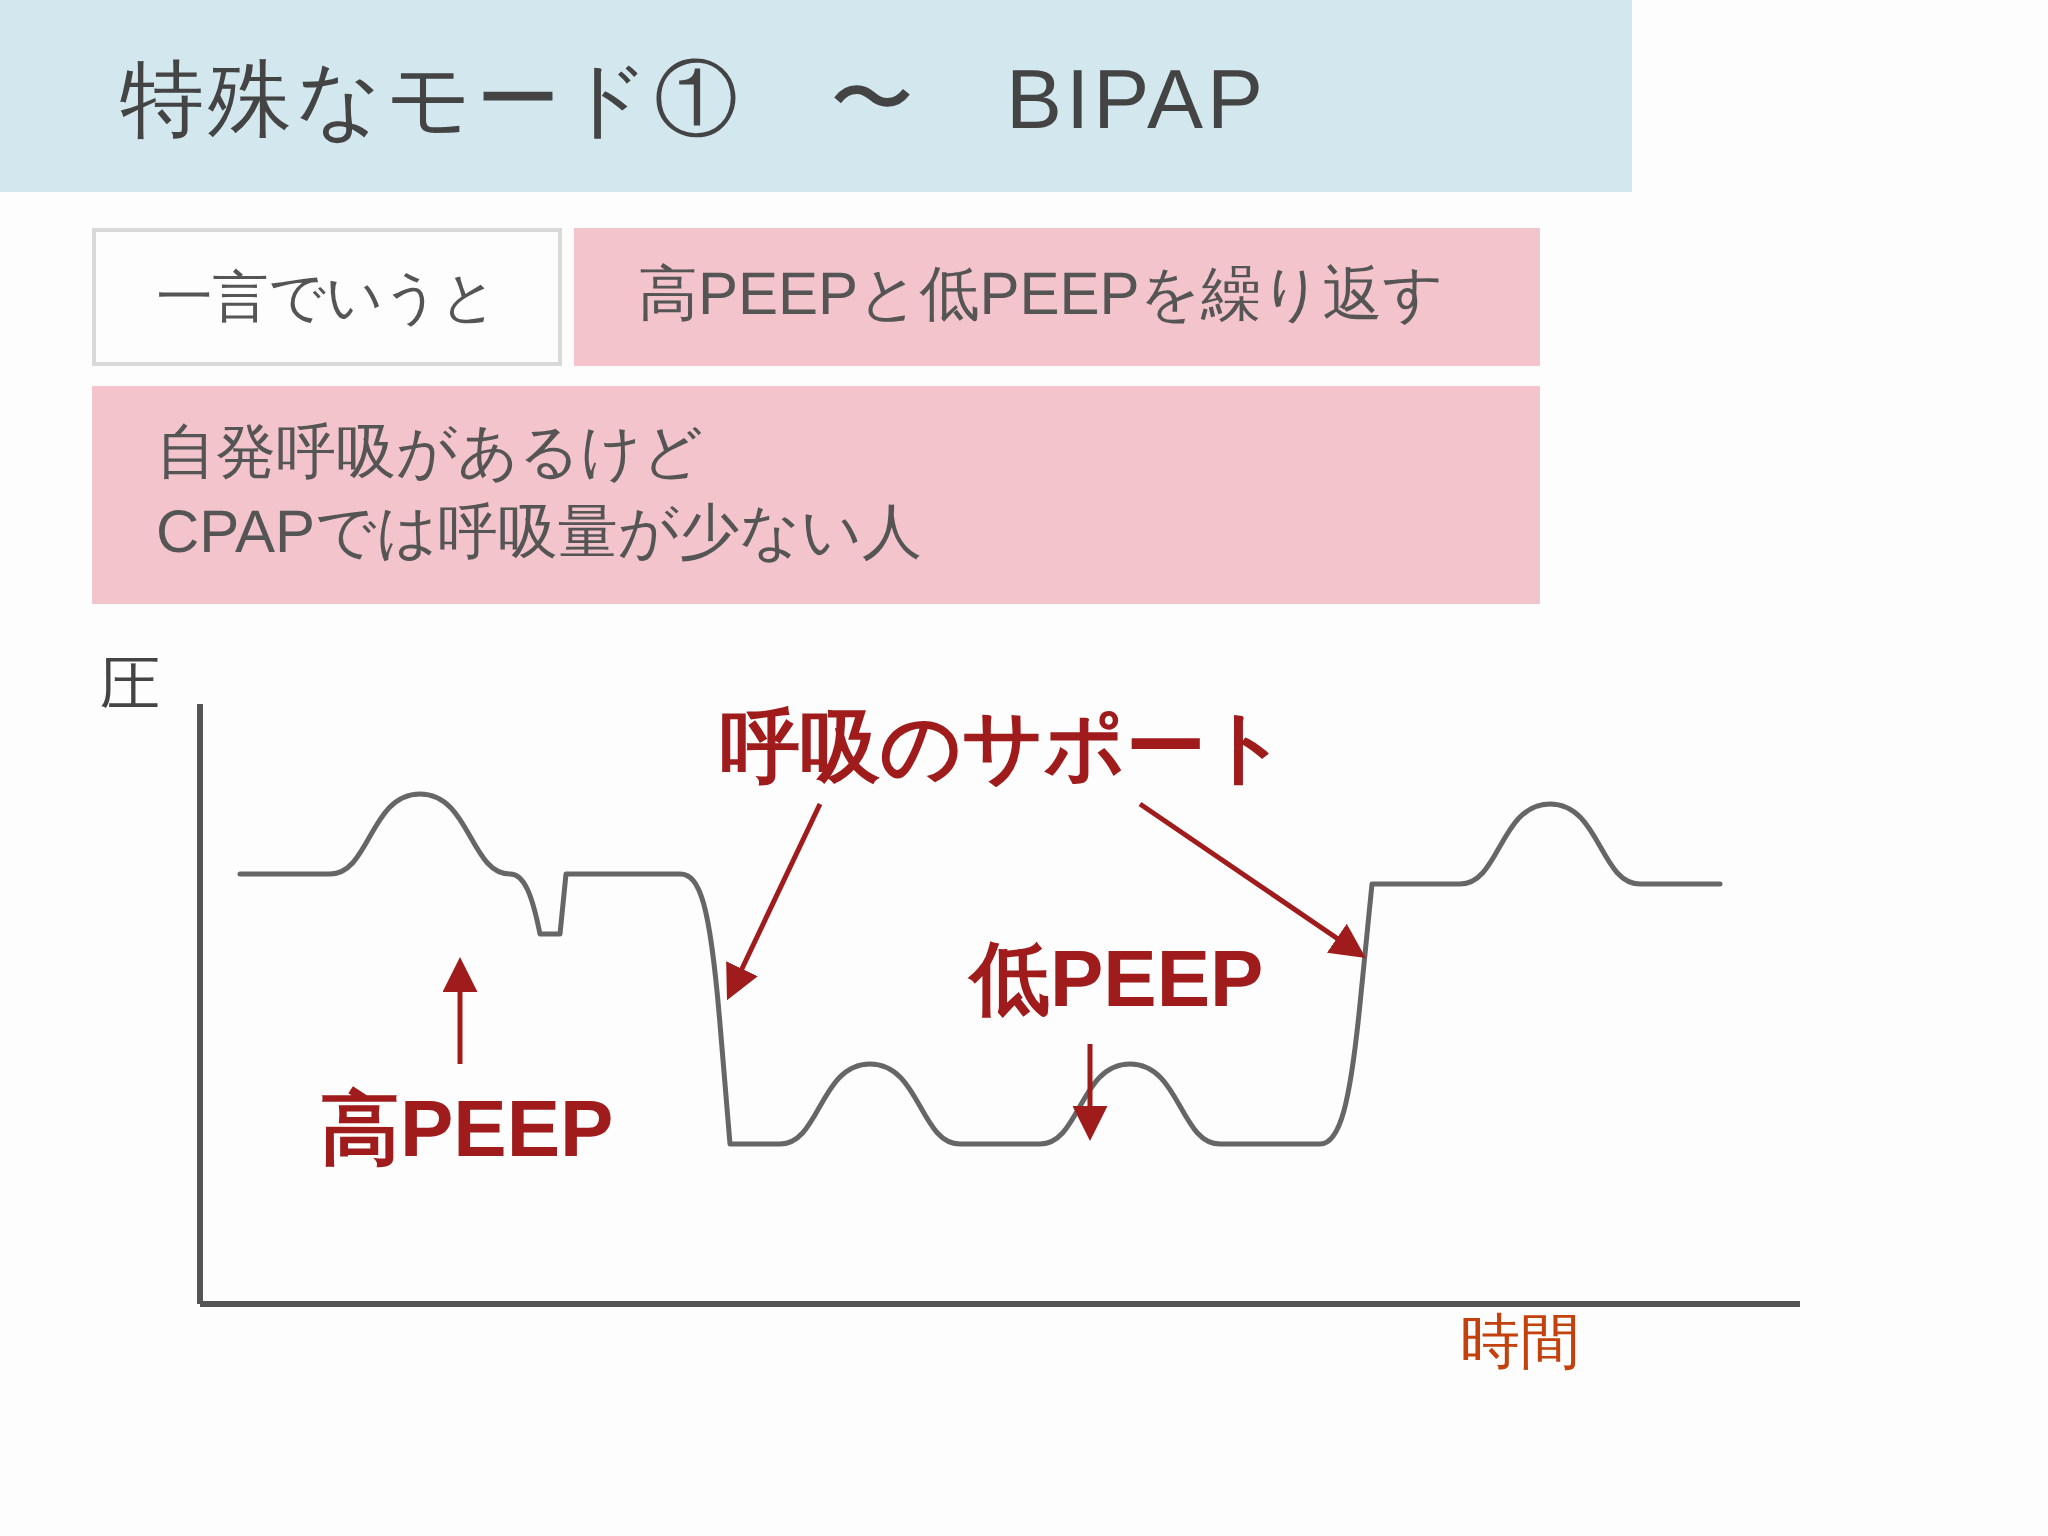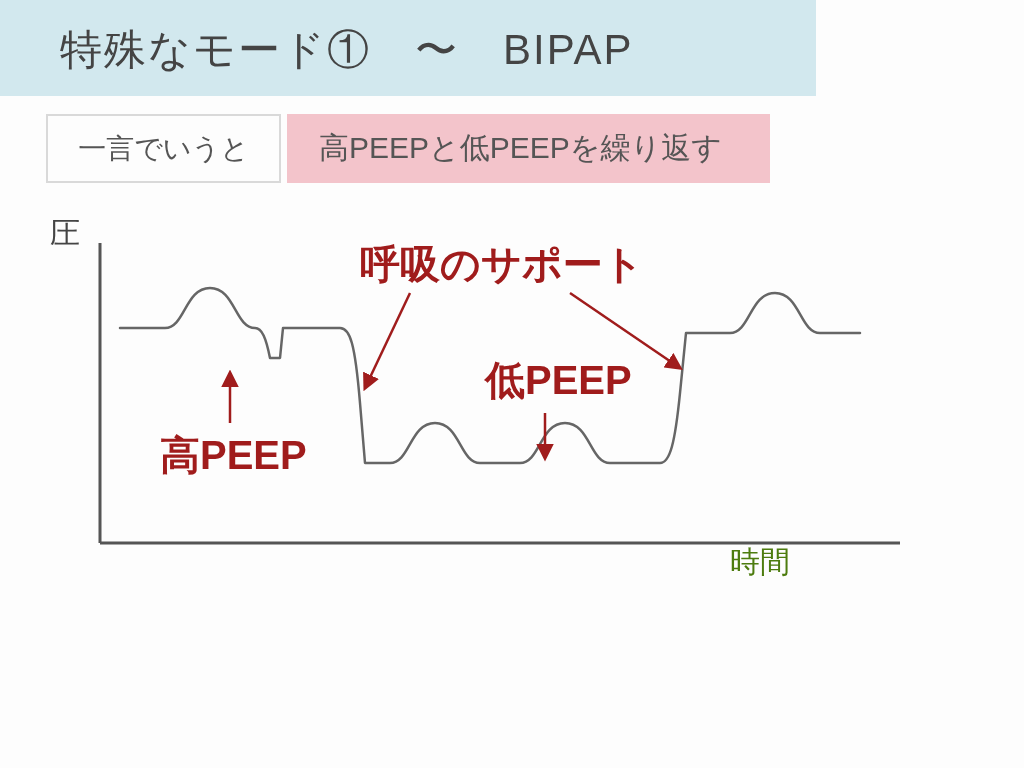--- a/index.html
+++ b/index.html
@@ -6,21 +6,21 @@
   html, body { width: 1024px; height: 768px; font-family: "Hiragino Sans", "Meiryo", sans-serif; background: #fdfdfd; }
   .page { width: 816px; height: 768px; padding: 0; position: relative; }
   .title-bar { background: #d2e8ee; padding: 22px 40px 18px 60px; }
   .title-bar .title { font-size: 42px; color: #444; letter-spacing: 2px; font-weight: 500; }
   .info-table { margin: 18px 46px 0 46px; display: flex; flex-direction: column; gap: 10px; }
   .info-row { display: flex; gap: 6px; }
   .info-label { flex: 0 0 235px; border: 2px solid #d9d9d9; display: flex; align-items: center; justify-content: center; padding: 14px 26px; font-size: 28px; color: #555; text-align: center; line-height: 1.25; }
   .info-value { flex: 1; background: #f3c4cb; display: flex; align-items: center; padding: 14px 32px; font-size: 30px; color: #555; line-height: 1.35; }
   .chart-area { position: relative; margin: 30px 46px 0 90px; height: 380px; }
   .ylabel { position: absolute; left: -40px; top: -10px; font-size: 30px; color: #444; }
-  .xlabel { position: absolute; right: -20px; bottom: 20px; font-size: 30px; color: #4d7c0f; }
+  .xlabel { position: absolute; right: -20px; bottom: 20px; font-size: 30px; color: #c2410c; }
   svg.plot { position: absolute; left: 0; top: 20px; }
   .ann { position: absolute; color: #a01c1c; font-weight: 600; font-size: 40px; white-space: nowrap; }
   .ann.support { left: 270px; top: 14px; }
   .ann.lowpeep { left: 395px; top: 130px; }
   .ann.highpeep { left: 70px; top: 205px; }
   svg.arrows { position: absolute; left: 0; top: 0; pointer-events: none; }
 </style>
 </head>
 <body>
 <div class="page">
@@ -28,20 +28,21 @@
   <div class="title-bar">
     <div class="title">特殊なモード①　〜　BIPAP</div>
   </div>
 
   <div class="info-table">
     <div class="info-row">
       <div class="info-label">一言でいうと</div>
       <div class="info-value">高PEEPと低PEEPを繰り返す</div>
     </div>
     <div class="info-row">
+      <div class="info-value">自発呼吸があるけど<br>CPAPでは呼吸量が少ない人</div>
     </div>
   </div>
 
   <div class="chart-area">
     <div class="ylabel">圧</div>
     <div class="xlabel">時間</div>
 
     <svg class="plot" width="860" height="330" viewBox="0 0 860 330">
 
       <line x1="10" y1="0" x2="10" y2="300" stroke="#555" stroke-width="3"></line>

